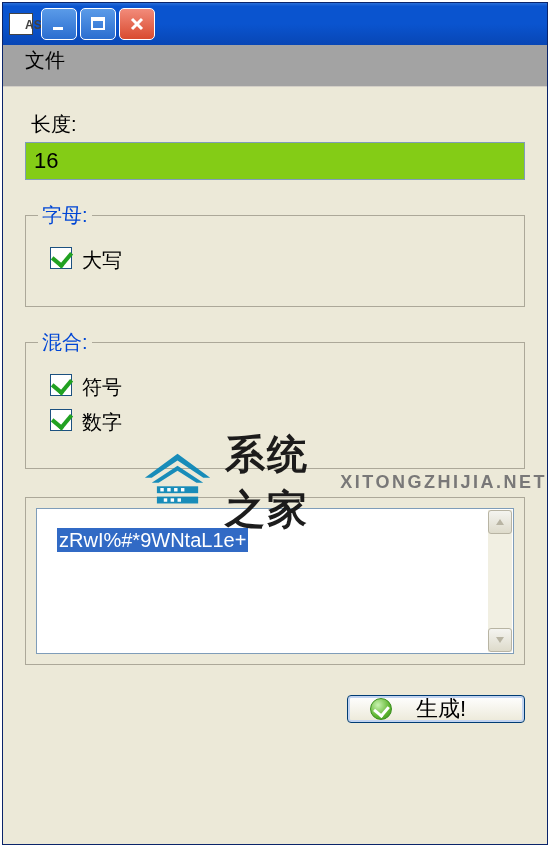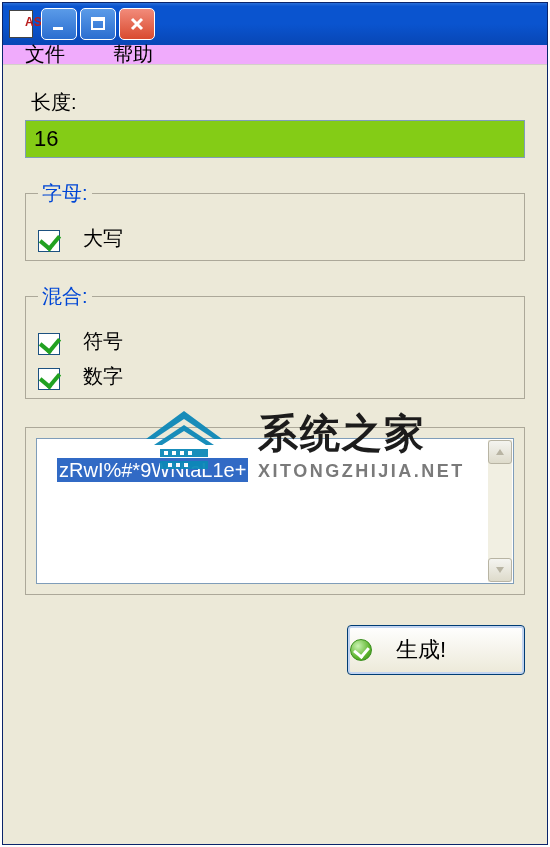--- a/index.html
+++ b/index.html
@@ -24,24 +24,24 @@
   .titlebar {
     height: 42px;
     background: linear-gradient(to bottom, #2a6fd8 0%, #0a54cf 8%, #0a54cf 50%, #0846b5 100%);
     display: flex;
     align-items: center;
     padding: 0 4px 0 6px;
     color: #fff;
   }
   .titlebar-icon {
     width: 24px;
-    height: 28px;
+    height: 22px;
     background: #fff;
     border: 1px solid #444;
-    color: #b91c1c;
+    color: #404040;
     font-size: 12px;
     font-weight: bold;
     text-align: center;
     line-height: 22px;
     margin-right: 8px;
     padding-left: 15px;
   }
   .titlebar-text {
     flex: 1;
     font-size: 24px;
@@ -66,24 +66,23 @@
     cursor: pointer;
   }
   .btn-min, .btn-max {
     background: linear-gradient(to bottom, #5a9be8, #2b6ed0);
   }
   .btn-close {
     background: linear-gradient(to bottom, #f28b7a, #d94b2f);
   }
   .btn-min svg, .btn-max svg, .btn-close svg { width: 18px; height: 18px; }
   .menubar {
-    height: 20px;
-    background: #f0abfc;
-    display: flex;
-    align-items: center;
+    height: 42px;
+    background: #a3a3a3;
+    display: flex;
     padding: 0 8px;
     border-bottom: 1px solid #d4d0c8;
   }
   .menu-item {
     font-size: 20px;
     padding: 2px 14px;
     cursor: pointer;
     margin-right: 20px;
   }
   .client {
@@ -100,33 +99,32 @@
     height: 38px;
     border: 1px solid #7F9DB9;
     background: #84cc16;
     font-size: 22px;
     padding: 12px 8px;
     font-family: Arial, sans-serif;
   }
   fieldset {
     border: 1px solid #aca899;
     margin: 22px 0 0 0;
-    padding: 10px 12px 0 12px;
+    padding: 10px 12px 24px 12px;
   }
   legend {
     color: #0046D5;
     font-size: 20px;
     padding: 0 4px;
   }
   .check-row {
     display: flex;
-    align-items: flex-end;
-    margin: 8px 0;
+    align-items: flex-start;
+    margin: 8px 12px;
     cursor: pointer;
-    gap: 13px;
   }
   .checkbox {
     width: 22px;
     height: 22px;
     border: 1px solid #1C5180;
     background: #fff;
     margin-right: 10px;
     position: relative;
   }
   .checkbox.checked::after {
@@ -185,27 +183,27 @@
     align-items: center;
     justify-content: center;
   }
   .btn-row {
     display: flex;
     justify-content: flex-end;
     margin-top: 30px;
   }
   .generate-btn {
     min-width: 178px;
-    height: 50px;
+    height: 28px;
     border: 1px solid #003C74;
     border-radius: 4px;
     background: linear-gradient(to bottom, #ffffff, #ECE9D8);
     display: flex;
     align-items: center;
-    padding: 0 2px;
+    padding: 0 22px;
     cursor: pointer;
     box-shadow: inset 0 0 0 2px #C2D4F1;
   }
   .gen-icon {
     width: 22px;
     height: 22px;
     border-radius: 50%;
     background: radial-gradient(circle at 35% 30%, #c9f3b1, #5fb52f 60%, #3a8f1e);
     margin-right: 24px;
     position: relative;
@@ -229,22 +227,22 @@
     position: absolute;
     left: 135px;
     top: 340px;
     display: flex;
     align-items: center;
     pointer-events: none;
     opacity: 0.95;
   }
   .wm-text {
     display: flex;
-    flex-direction: column;
-    margin-left: 28px;
+    margin-left: 8px;
+    align-items: center;
   }
   .wm-cn {
     font-size: 40px;
     font-weight: 900;
     font-family: "Microsoft YaHei","SimHei",sans-serif;
     letter-spacing: 2px;
     color: #111;
   }
   .wm-en {
     font-size: 18px;
@@ -275,21 +273,20 @@
       <div class="title-btn btn-close">
         <svg viewBox="0 0 18 18">
             <path d="M4 4 L14 14 M14 4 L4 14" stroke="#fff" stroke-width="3"></path>
           </svg>
       </div>
     </div>
   </div>
 
   <div class="menubar">
     <div class="menu-item">文件</div>
-    <div class="menu-item">帮助</div>
   </div>
 
   <div class="client">
 
     <div class="label">长度:</div>
     <input class="text-input" value="16" style="">
 
     <fieldset>
       <legend>字母:</legend>
       <div class="check-row">

